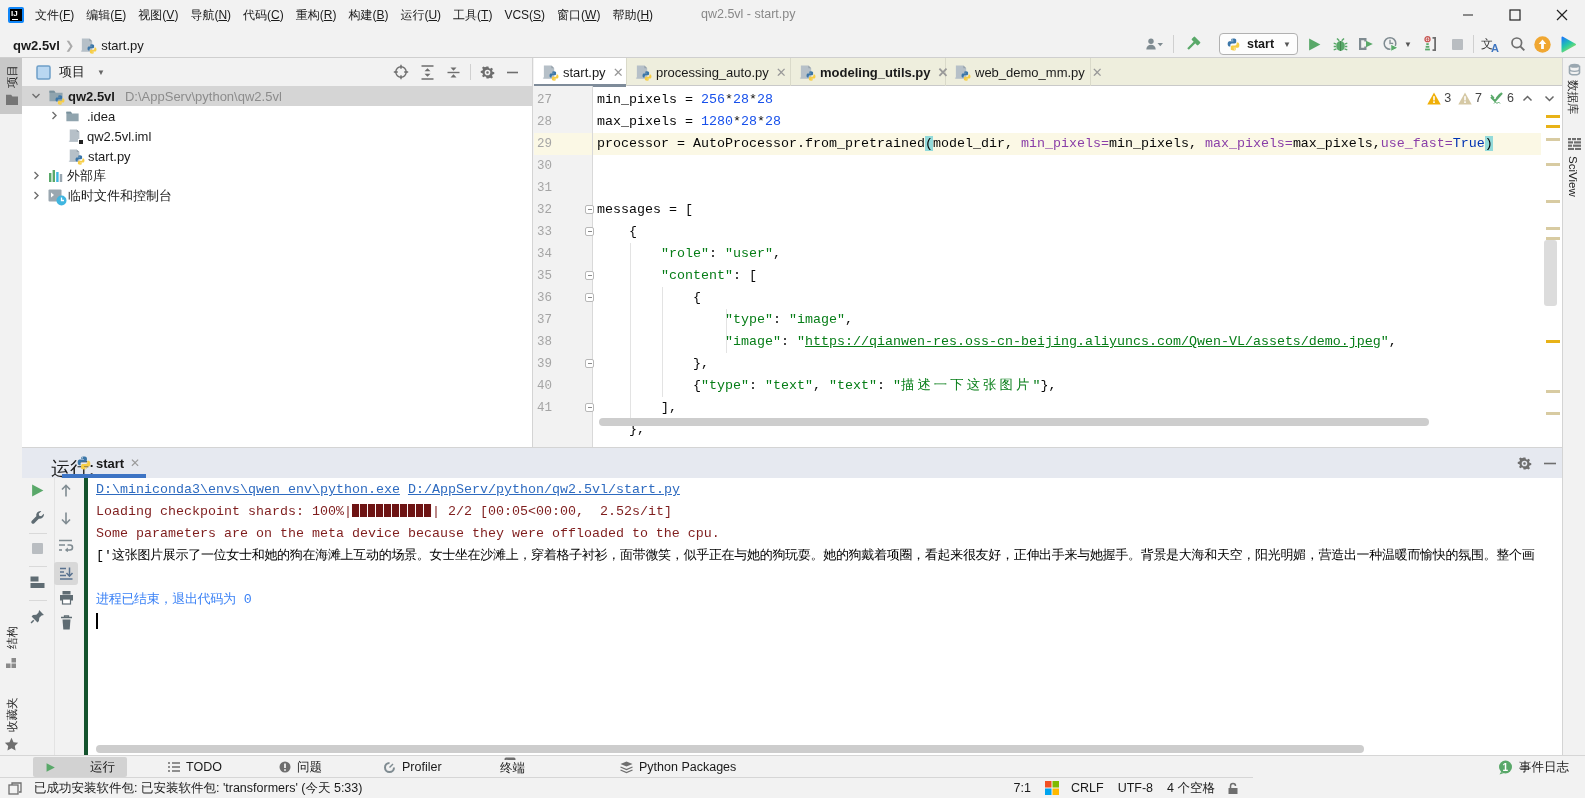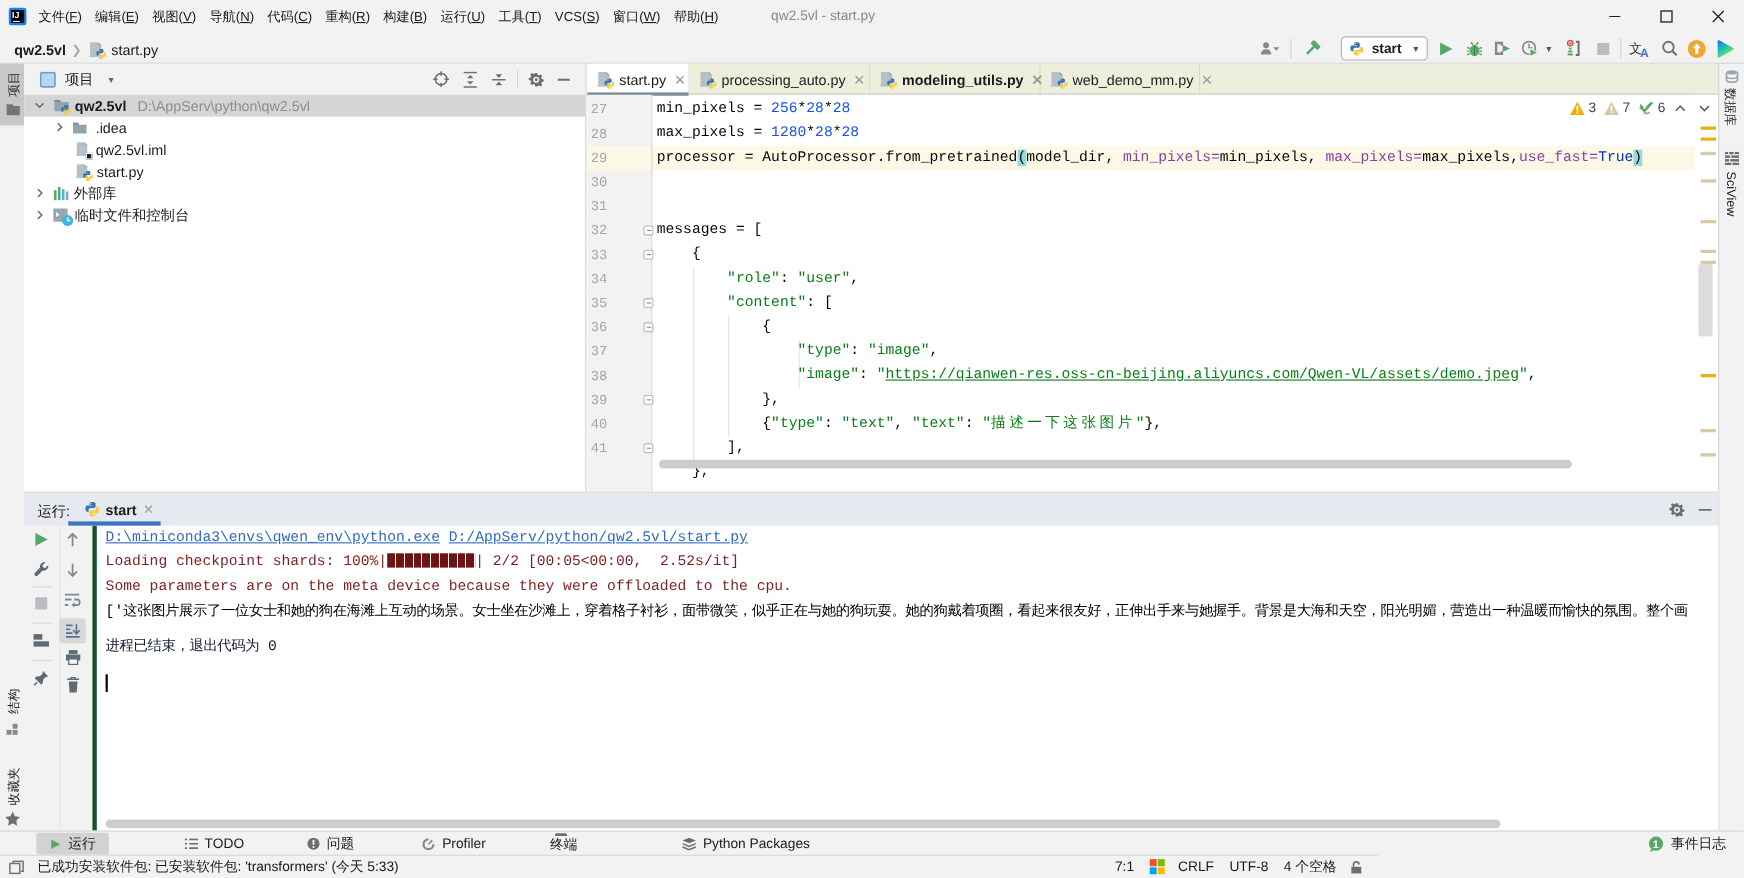--- a/index.html
+++ b/index.html
@@ -469,21 +469,21 @@
           <rect x="5" y="6.6" width="8" height="2.2"></rect>
           <rect x="0" y="9.9" width="6" height="2.2"></rect>
           <rect x="7" y="9.9" width="6" height="2.2"></rect>
         </g>
       </svg>
     <div style="position:absolute;left:4px;top:98px;writing-mode:vertical-rl;font-size:11.5px;color:#262626;">SciView</div>
   </div>
 
   <div class="abs" id="runpanel">
     <div id="runhead">
-      <span style="position:absolute;left:12px;top:8px;font-size:13px;">运行:</span>
+      <span style="position:absolute;left:29px;top:8px;font-size:19px;">运行:</span>
       <svg style="position:absolute;left:55px;top:8px;" width="14" height="14" viewBox="0 0 12 12">
           <use href="#py"></use>
         </svg>
       <span style="position:absolute;left:74px;top:8px;font-weight:bold;font-size:13px;">start</span>
       <span style="position:absolute;left:108px;top:8px;color:#9a9a9a;font-size:12px;">✕</span>
       <div style="position:absolute;left:40px;bottom:0;width:84px;height:4px;background:#3d74c4;"></div>
       <svg style="position:absolute;right:30px;top:8px;" width="15" height="15" viewBox="0 0 16 16">
           <use href="#gear"></use>
         </svg>
       <svg style="position:absolute;right:5px;top:14px;" width="13" height="3">
@@ -539,28 +539,28 @@
           <path d="M1 2.5 h11" stroke="#5f6c73" stroke-width="1.5"></path>
           <path d="M4.5 2.5 V1 h4 v1.5" fill="none" stroke="#5f6c73" stroke-width="1.3"></path>
           <path d="M2.5 4.5 h8 L9.7 14.5 H3.3 z" fill="#5f6c73"></path>
         </svg>
       </div>
     <div id="console">
       <div class="conline" style="top:1px;"><span class="lnk">D:\miniconda3\envs\qwen_env\python.exe</span> <span class="lnk">D:/AppServ/python/qw2.5vl/start.py</span></div>
       <div class="conline err" style="top:23px;">Loading checkpoint shards: 100%|<span style="display:inline-block;width:80px;height:13px;background:repeating-linear-gradient(90deg,#6d1313 0 7px,#fdf6f6 7px 8px);vertical-align:-2px;"></span>| 2/2 [00:05&lt;00:00,  2.52s/it]</div>
       <div class="conline" style="top:67px;color:#000;">['<span class="cjk">这张图片展示了一位女士和她的狗在海滩上互动的场景。女士坐在沙滩上，穿着格子衬衫，面带微笑，似乎正在与她的狗玩耍。她的狗戴着项圈，看起来很友好，正伸出手来与她握手。背景是大海和天空，阳光明媚，营造出一种温暖而愉快的氛围。整个画</span></div>
       <div class="conline err" style="top:45px;">Some parameters are on the meta device because they were offloaded to the cpu.</div>
-      <div class="conline" style="top:99px;color:#0f172a;"><span class="cjk">进程已结束，退出代码为</span> 0</div>
+      <div class="conline" style="top:111px;color:#3b82f6;"><span class="cjk">进程已结束，退出代码为</span> 0</div>
       <div class="abs" style="left:8px;top:135px;width:2px;height:16px;background:#000;"></div>
       <div class="abs" style="left:8px;top:267px;width:1268px;height:8px;background:#cdcdcd;border-radius:4px;"></div>
     </div>
   </div>
 
   <div class="abs" id="bottombar">
-    <div class="bitem" style="left:33px;padding:0 12px;background:#d2d2d2;">
+    <div class="bitem" style="left:33px;padding:0 12px;background:#d2d2d2;gap:28px;">
         <svg width="11" height="11" viewBox="0 0 14 14">
           <path d="M2 1.5 L12.5 7 2 12.5 z" fill="#59a869"></path>
         </svg>
         <span>运行</span>
       </div>
     <div class="bitem" style="left:160px;">
         <svg width="12" height="11" viewBox="0 0 12 11">
           <path d="M0 1 h2 M0 5 h2 M0 9 h2 M4 1 h8 M4 5 h8 M4 9 h8" stroke="#6e6e6e" stroke-width="1.5"></path>
         </svg>
         <span>TODO</span>

